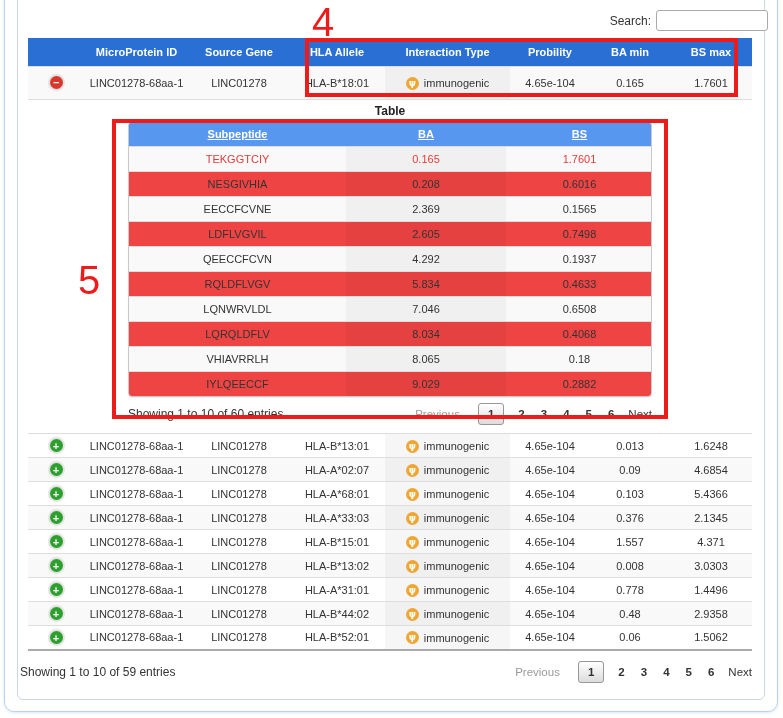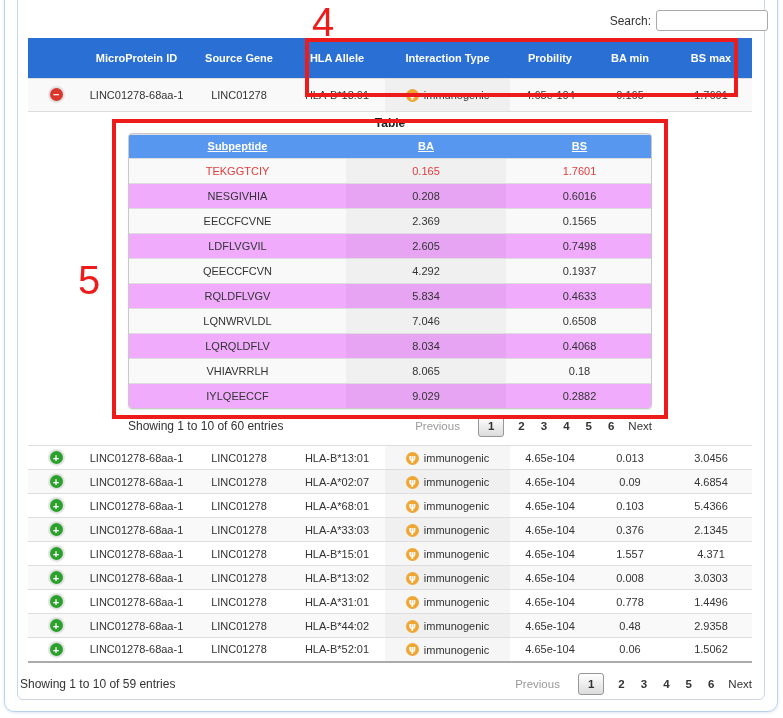--- a/index.html
+++ b/index.html
@@ -15,21 +15,21 @@
   .dt-wrapper { position: absolute; left: 28px; top: 8px; width: 724px; }
 
   .search-row { position: absolute; top: 2px; right: -16px; display: flex; align-items: center; }
   .search-row label { font-size: 12px; color: #333; margin-right: 5px; }
   .search-row input { width: 112px; height: 21px; border: 1px solid #aaa; border-radius: 3px;
     font-size: 11px; padding: 0 4px; font-family: "Liberation Sans", sans-serif; }
 
   table { border-collapse: collapse; table-layout: fixed; }
   .main-table { width: 724px; margin-top: 30px; border-bottom: 2px solid #ababab; }
   .main-table th { background: var(--hdr-blue); color: #fff; font-size: 11px; font-weight: bold;
-    height: 40px; text-align: center; }
+    height: 28px; text-align: center; }
   .main-table td { font-size: 11px; text-align: center; height: 24px; }
   .main-table tbody tr { border-top: 1px solid #ddd; background: #fff; }
   .main-table tbody tr.stripe { background: #f9f9f9; }
   .main-table tbody tr.expanded-row { background: #f9f9f9; }
   .main-table tbody tr.expanded-row td { height: 33px; }
   td.shade { background: rgba(0,0,0,0.035); }
 
   .expand-icon { display: inline-block; width: 13px; height: 13px; border-radius: 50%;
     color: #fff; font: bold 10px/13px "DejaVu Sans Mono", monospace; text-align: center;
     box-shadow: 0 0 0 2px #e2e2e2; cursor: pointer; vertical-align: middle; }
@@ -43,21 +43,21 @@
   
   .child-cell { padding: 2px 0 8px 0 !important; background: #fff; height: auto !important; }
   .child-title { font-size: 12px; font-weight: bold; text-align: center; width: 524px;
     margin: 2px 0 3px 100px; color: #222; }
   .child-box { width: 524px; margin-left: 100px; border: 1px solid #c9c9c9; border-radius: 4px;
     overflow: hidden; background: #fff; box-shadow: 0 1px 1px rgba(0,0,0,.08); }
   .child-table { width: 522px; }
   .child-table th { background: var(--child-blue); color: #fff; font-size: 11px; font-weight: bold;
     height: 24px; text-align: center; text-decoration: underline; }
   .child-table td { font-size: 11px; text-align: center; height: 25px; }
-  .child-table tbody tr { border-top: 1px solid #ddd; background: #f0abfc; }
+  .child-table tbody tr { border-top: 1px solid #ddd; background: #ef4444; }
   .child-table tbody tr.stripe { background: #f9f9f9; margin-top: 44px; }
   .child-table tbody tr.hl td { color: var(--hl-red); }
 
   .child-footer { width: 524px; margin: 6px 0 0 100px; display: flex;
     justify-content: space-between; align-items: center; }
   .info-text { font-size: 12px; color: #333; }
   .main-footer { margin: 10px 0 0 -8px; width: 732px; display: flex;
     justify-content: space-between; align-items: center; gap: 32px; }
 
   .pagination { display: flex; align-items: center; }
@@ -217,21 +217,21 @@
           <td><span class="expand-icon icon-green">+</span></td>
           <td>LINC01278-68aa-1</td>
           <td>LINC01278</td>
           <td>HLA-B*13:01</td>
           <td class="shade"><span class="badge-wrap">
               <span class="immuno-icon">ψ</span>
               <span>immunogenic</span>
             </span></td>
           <td>4.65e-104</td>
           <td>0.013</td>
-          <td>3.0456</td>
+          <td>1.6248</td>
         </tr>
         <tr class=" stripe">
           <td><span class="expand-icon icon-green">+</span></td>
           <td>LINC01278-68aa-1</td>
           <td>LINC01278</td>
           <td>HLA-A*02:07</td>
           <td class="shade"><span class="badge-wrap">
               <span class="immuno-icon">ψ</span>
               <span>immunogenic</span>
             </span></td>

